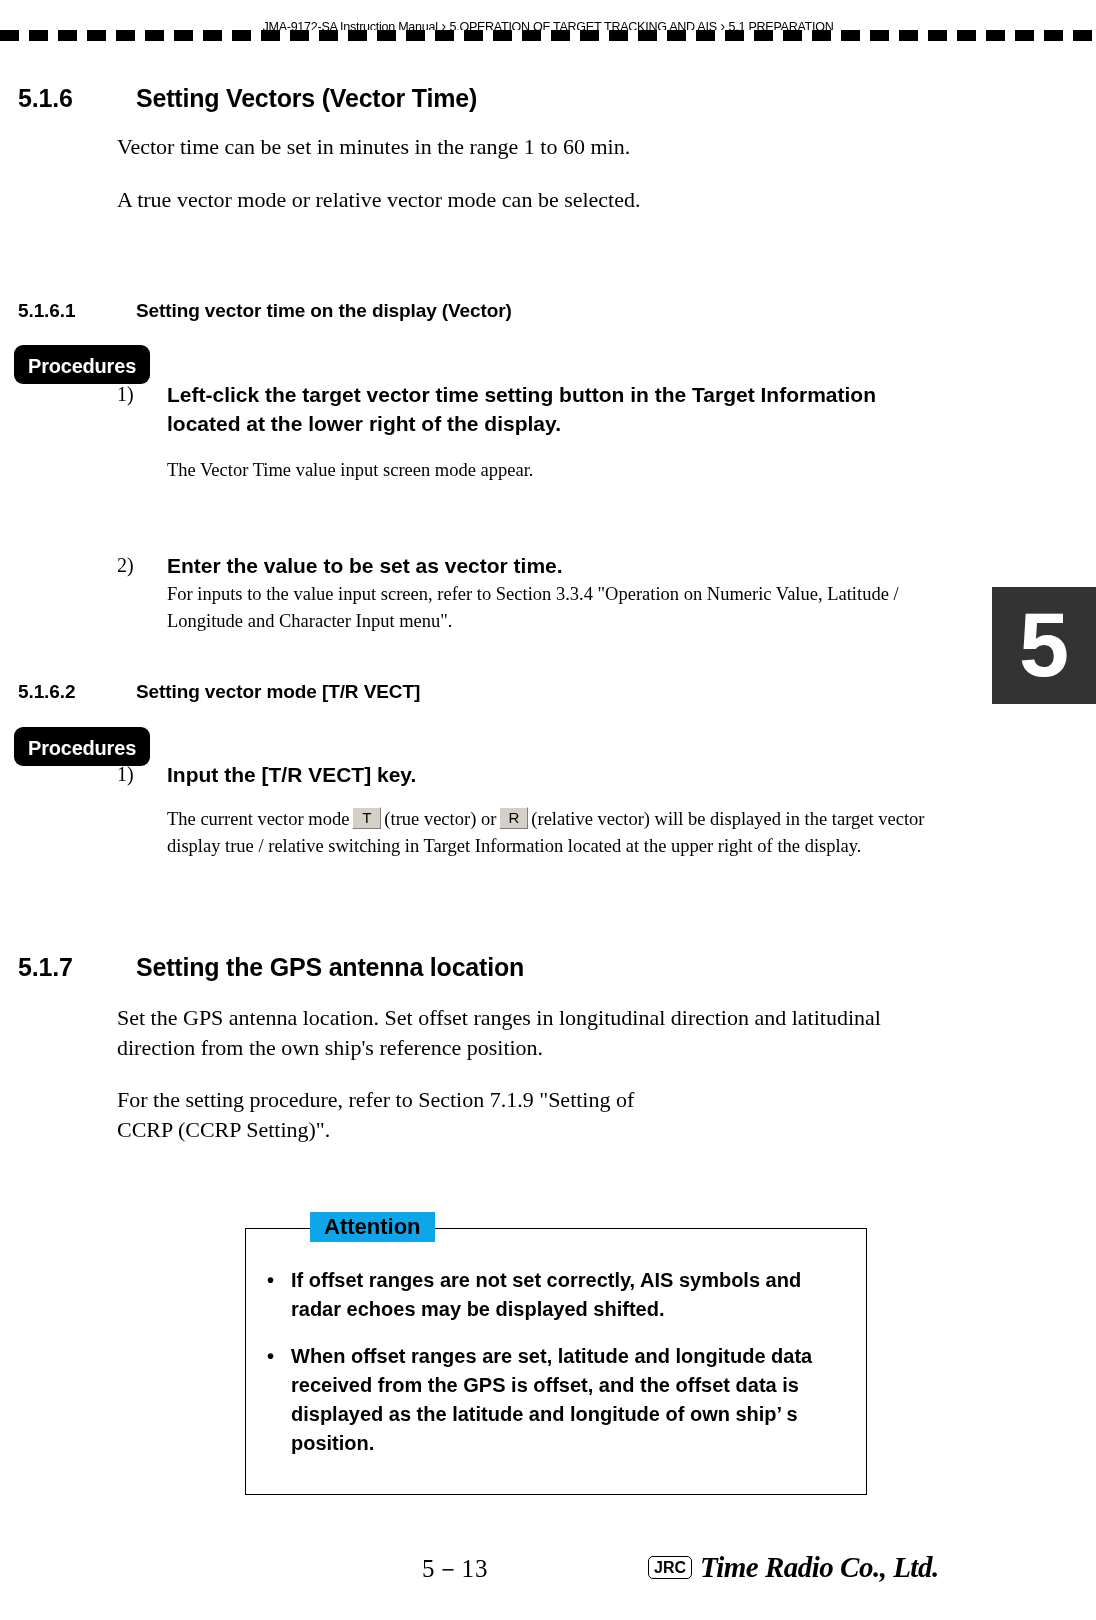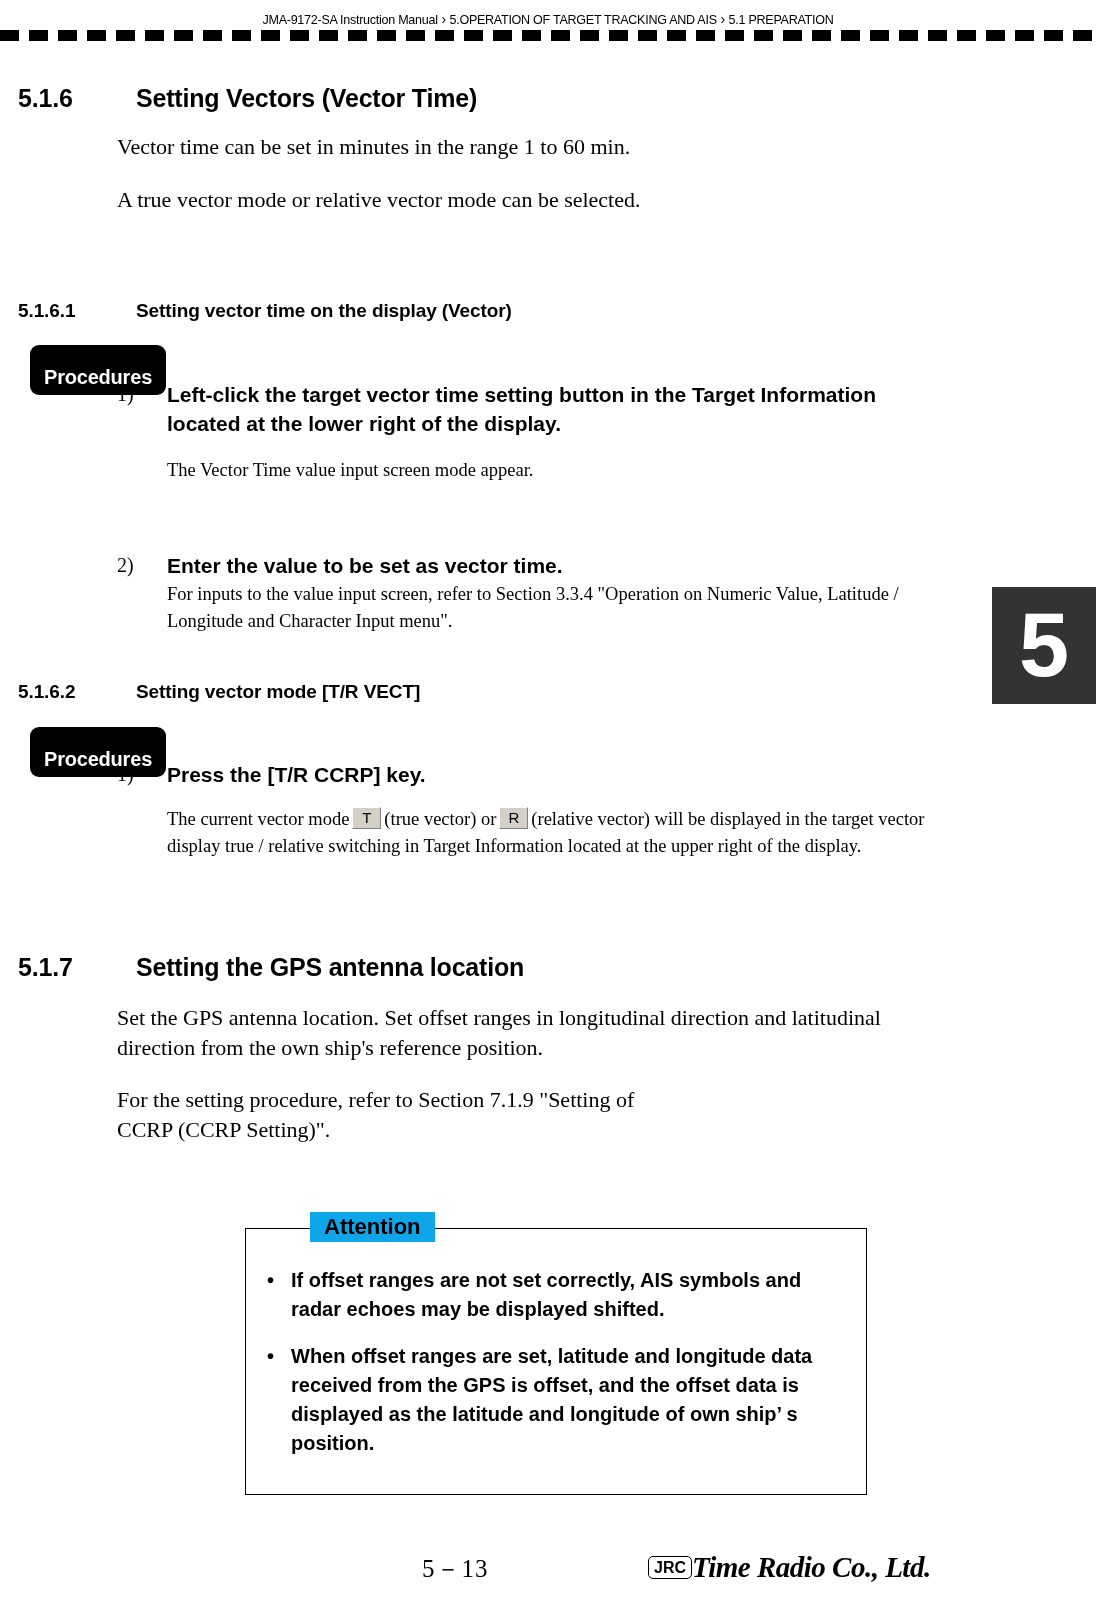--- a/index.html
+++ b/index.html
@@ -8,21 +8,21 @@
     background:#ffffff;
     font-family:"Liberation Serif", serif;
     color:#000;
     position:relative;
     overflow:hidden;
   }
 
   
   .header {
     position:absolute; top:0; left:0; width:1096px; height:34px;
-    display:flex; align-items:center; justify-content:center;
+    display:flex; align-items:flex-end; justify-content:center;
     padding-top:3px; box-sizing:border-box;
   }
   .breadcrumb {
     font-family:"Liberation Sans", sans-serif;
     font-size:13.5px;
     letter-spacing:-0.3px;
     white-space:nowrap;
     transform:scaleX(0.93);
     transform-origin:center top;
   }
@@ -87,24 +87,23 @@
     line-height:27px;
   }
 
   .proc-badge {
     position:absolute;
     background:#000; color:#fff;
     font-family:"Liberation Sans", sans-serif;
     font-weight:bold;
     font-size:20px;
     line-height:1;
-    padding:22px 14px 8px 14px;
+    padding:11px 14px 8px 14px;
     border-radius:9px;
     letter-spacing:-0.2px;
-    margin-left:16px;
   }
 
   .step {
     position:absolute;
     font-family:"Liberation Sans", sans-serif;
     font-weight:bold;
     font-size:21px;
     line-height:29px;
   }
   .step .sn {
@@ -186,21 +185,21 @@
     width:1096px; height:60px;
   }
   .page-num {
     position:absolute; left:422px; top:6px;
     font-family:"Liberation Serif", serif;
     font-size:25px;
     letter-spacing:1px;
   }
   .logo-group {
     position:absolute; left:648px; top:6px;
-    display:flex; align-items:center; gap:0;
+    display:flex; align-items:center; gap:8px;
   }
   .jrc-mark {
     font-family:"Liberation Sans", sans-serif;
     font-weight:bold;
     font-size:16px;
     line-height:19px;
     padding:1px 5px;
     border:1.5px solid #000;
     border-radius:5px;
     letter-spacing:0px;
@@ -257,21 +256,21 @@
 
   <h3 class="sub-h" style="left:18px; top:681px;">
     <span class="num">5.1.6.2</span>
     <span class="ttl">Setting vector mode [T/R VECT]</span>
   </h3>
 
   <div class="proc-badge" style="left:14px; top:727px;">Procedures</div>
 
   <div class="step" style="left:117px; top:760px; width:760px;">
     <span class="sn">1)</span>
-    <span class="st">Press the [T/R CCRP] key.</span>
+    <span class="st">Input the [T/R VECT] key.</span>
   </div>
 
   <p class="body-ser-sm" style="left:167px; top:806px; width:763px;"><span>The current vector mode</span><span class="keycap">T</span><span>(true vector) or</span><span class="keycap">R</span><span>(relative vector) will be displayed in the target vector display true / relative switching in Target Information located at the upper right of the display.</span></p>
 
   <h2 class="sec-h" style="left:18px; top:953px;">
     <span class="num">5.1.7</span>
     <span class="ttl">Setting the GPS antenna location</span>
   </h2>
 
   <p class="body-ser" style="left:117px; top:1003px; width:775px;">Set the GPS antenna location. Set offset ranges in longitudinal direction and latitudinal direction from the own ship's reference position.</p>

